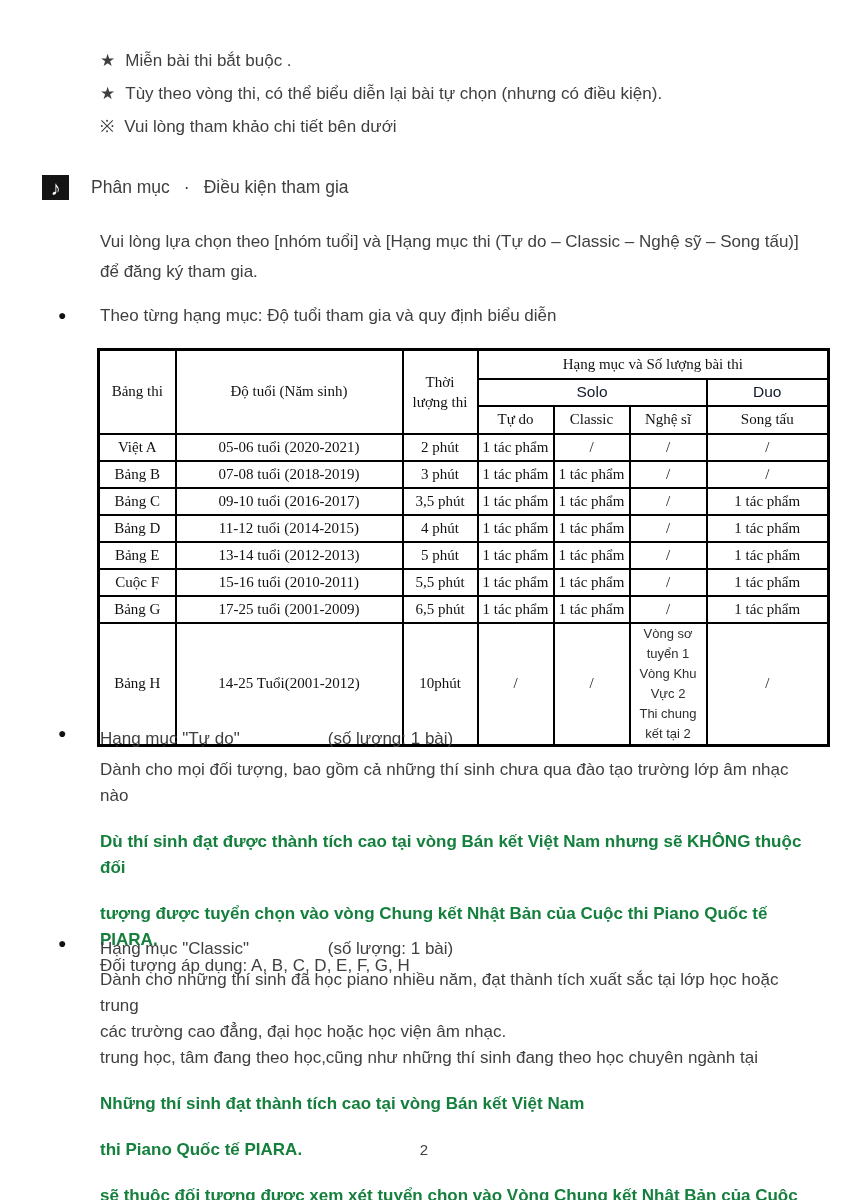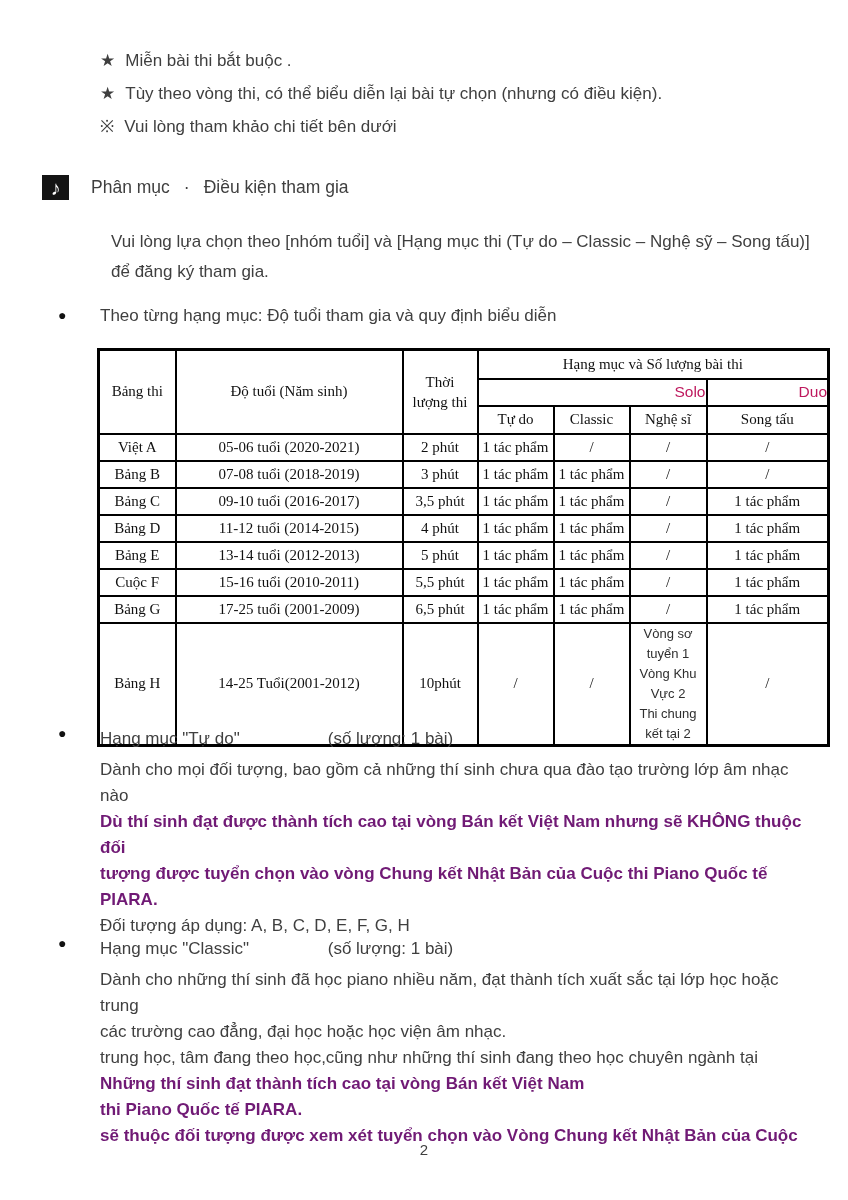--- a/index.html
+++ b/index.html
@@ -18,55 +18,55 @@
   .section-head { position:absolute; top:175px; left:42px; display:flex; align-items:center; font-size:17.5px; }
   .note-icon {
     width:27px; height:25px; background:#141414; color:#ffffff;
     display:flex; align-items:center; justify-content:center;
     font-size:20px; line-height:1; flex:0 0 auto;
   }
   .section-title { margin-left:22px; display:flex; align-items:center; }
   .section-title .dot { margin:0 14px; }
 
   
-  .lead { position:absolute; top:227px; left:111px; font-size:17px; line-height:29.5px; width:700px; }
+  .lead { position:absolute; top:227px; left:100px; font-size:17px; line-height:29.5px; width:700px; }
 
   
   .cat { position:absolute; top:306px; left:58px; display:flex; font-size:17px; }
   .bullet-dot { width:42px; flex:0 0 auto; font-size:14px; padding-top:1px; color:#111; }
 
   
   table.cat-table {
     position:absolute; top:348px; left:97px; width:730px;
     border-collapse:collapse; border:3px solid #000; table-layout:fixed;
     color:#111; font-family:"Liberation Serif", serif; font-size:15px;
   }
   .cat-table th, .cat-table td {
     border:2px solid #000; padding:0; text-align:center; vertical-align:middle;
     font-weight:normal; overflow:hidden;
   }
   .cat-table thead tr.h1 { height:29px; }
   .cat-table thead tr.h2 { height:27px; }
   .cat-table thead tr.h3 { height:28px; }
   .cat-table tbody tr { height:27px; }
   .cat-table tbody tr.tall { height:54px; }
-  .cat-table .sans { font-family:"Liberation Sans", sans-serif; font-size:15.5px; color:#be185d;text-align:right; }
+  .cat-table .sans { font-family:"Liberation Sans", sans-serif; font-size:15.5px; color:#0f172a; }
   .cat-table .prewrap { white-space:pre-line; line-height:1.35; }
   .small-cell div { font-family:"Liberation Sans", sans-serif; font-size:13px; line-height:1.55; color:#2e2e2e; }
 
   
   .sec { position:absolute; left:58px; width:760px; font-size:17px; }
   .sec1 { top:724px; }
   .sec2 { top:934px; }
   .sec-row { display:flex; }
   .sec-content { flex:1; }
   .sec-title-line { line-height:30px; margin-bottom:3px; }
   .sec-title { display:inline-block; min-width:223px; }
   .sec-line { line-height:26px; }
-  .bold { font-weight:bold; color:#701a75; }
+  .bold { font-weight:bold; color:#15803d;margin-top:20px; }
 
   .pagenum { position:absolute; top:1141px; left:0; width:848px; text-align:center; font-size:15px; color:#3f3f3f; }
 </style>
 </head>
 <body>
 
 <div class="page">
 
   <div class="intro">
     <div class="intro-line">

